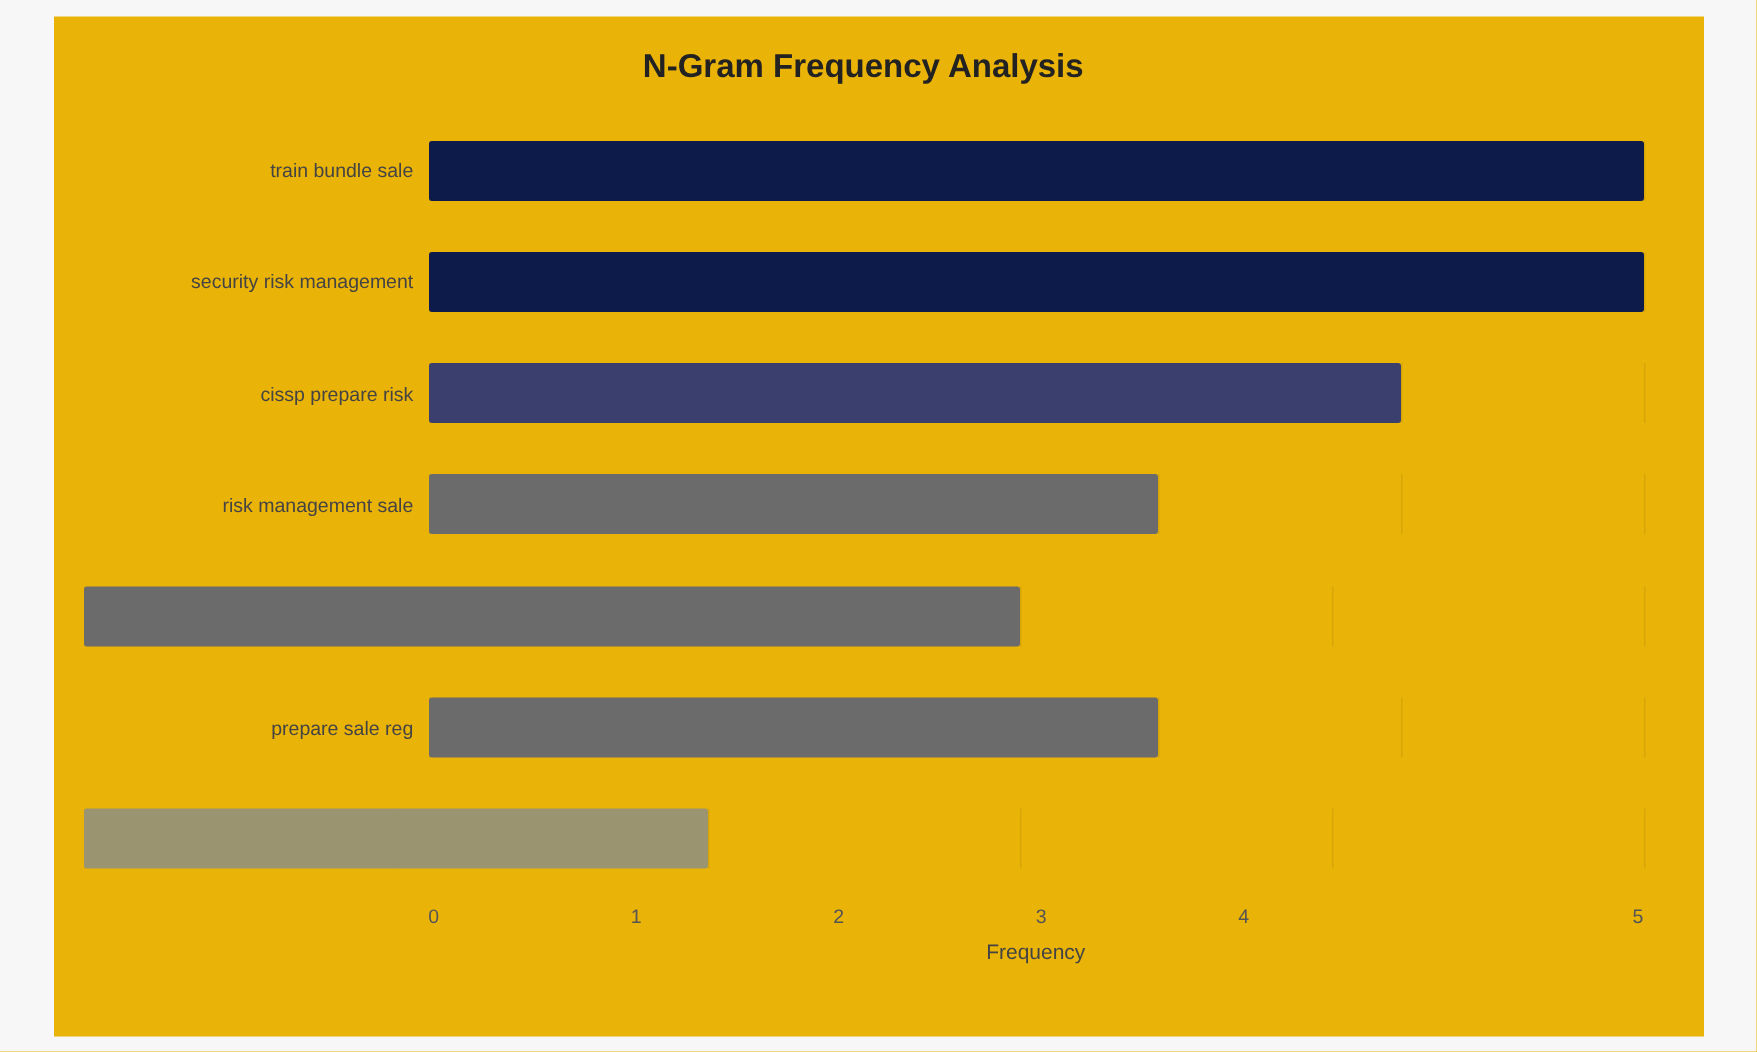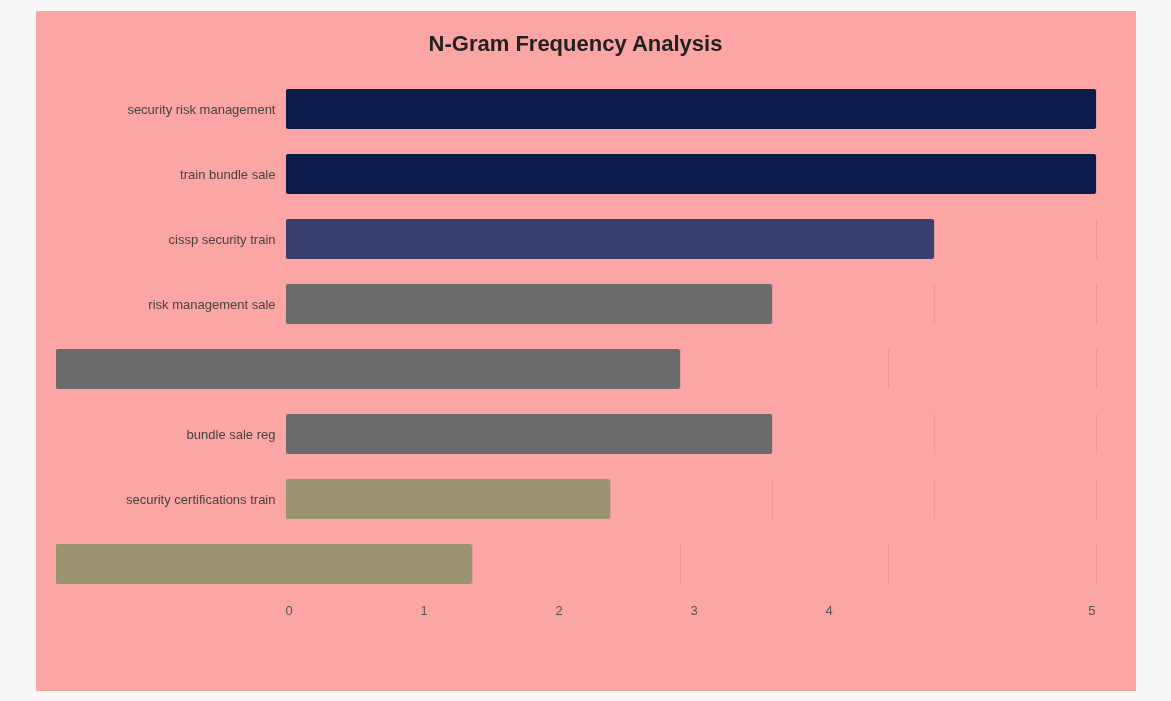--- a/index.html
+++ b/index.html
@@ -8,21 +8,21 @@
       font-family: Arial, sans-serif;
       width: 1171px;
       height: 701px;
       display: flex;
       align-items: center;
       justify-content: center;
     }
     .chart-container {
       width: 1100px;
       height: 680px;
-      background: #fca5a5;
+      background: #eab308;
       padding: 20px 40px 60px 20px;
       position: relative;
     }
     .chart-title {
       text-align: center;
       font-size: 22px;
       font-weight: bold;
       color: #222;
       margin-bottom: 20px;
     }
@@ -79,45 +79,45 @@
       margin-left: 230px;
     }
   </style>
 </head>
 <body>
 
 <div class="chart-container">
   <div class="chart-title">N-Gram Frequency Analysis</div>
   <div class="chart-area" id="chart-area">
   <div class="bar-row">
+        <div class="bar-label">train bundle sale</div>
+        <div class="bar-track" style="position: relative;">
+          <div style="position: absolute; top: 0px; bottom: 0px; left: 0%; width: 1px; background: rgba(0, 0, 0, 0.08);"></div>
+          <div style="position: absolute; top: 0px; bottom: 0px; left: 20%; width: 1px; background: rgba(0, 0, 0, 0.08);"></div>
+          <div style="position: absolute; top: 0px; bottom: 0px; left: 40%; width: 1px; background: rgba(0, 0, 0, 0.08);"></div>
+          <div style="position: absolute; top: 0px; bottom: 0px; left: 60%; width: 1px; background: rgba(0, 0, 0, 0.08);"></div>
+          <div style="position: absolute; top: 0px; bottom: 0px; left: 80%; width: 1px; background: rgba(0, 0, 0, 0.08);"></div>
+          <div style="position: absolute; top: 0px; bottom: 0px; left: 100%; width: 1px; background: rgba(0, 0, 0, 0.08);"></div>
+          <div class="bar-fill" style="width: 100%; background: rgb(13, 27, 75); position: relative; z-index: 1;"></div>
+        </div>
+      </div>
+      <div class="bar-row">
         <div class="bar-label">security risk management</div>
         <div class="bar-track" style="position: relative;">
           <div style="position: absolute; top: 0px; bottom: 0px; left: 0%; width: 1px; background: rgba(0, 0, 0, 0.08);"></div>
           <div style="position: absolute; top: 0px; bottom: 0px; left: 20%; width: 1px; background: rgba(0, 0, 0, 0.08);"></div>
           <div style="position: absolute; top: 0px; bottom: 0px; left: 40%; width: 1px; background: rgba(0, 0, 0, 0.08);"></div>
           <div style="position: absolute; top: 0px; bottom: 0px; left: 60%; width: 1px; background: rgba(0, 0, 0, 0.08);"></div>
           <div style="position: absolute; top: 0px; bottom: 0px; left: 80%; width: 1px; background: rgba(0, 0, 0, 0.08);"></div>
           <div style="position: absolute; top: 0px; bottom: 0px; left: 100%; width: 1px; background: rgba(0, 0, 0, 0.08);"></div>
           <div class="bar-fill" style="width: 100%; background: rgb(13, 27, 75); position: relative; z-index: 1;"></div>
         </div>
       </div>
       <div class="bar-row">
-        <div class="bar-label">train bundle sale</div>
-        <div class="bar-track" style="position: relative;">
-          <div style="position: absolute; top: 0px; bottom: 0px; left: 0%; width: 1px; background: rgba(0, 0, 0, 0.08);"></div>
-          <div style="position: absolute; top: 0px; bottom: 0px; left: 20%; width: 1px; background: rgba(0, 0, 0, 0.08);"></div>
-          <div style="position: absolute; top: 0px; bottom: 0px; left: 40%; width: 1px; background: rgba(0, 0, 0, 0.08);"></div>
-          <div style="position: absolute; top: 0px; bottom: 0px; left: 60%; width: 1px; background: rgba(0, 0, 0, 0.08);"></div>
-          <div style="position: absolute; top: 0px; bottom: 0px; left: 80%; width: 1px; background: rgba(0, 0, 0, 0.08);"></div>
-          <div style="position: absolute; top: 0px; bottom: 0px; left: 100%; width: 1px; background: rgba(0, 0, 0, 0.08);"></div>
-          <div class="bar-fill" style="width: 100%; background: rgb(13, 27, 75); position: relative; z-index: 1;"></div>
-        </div>
-      </div>
-      <div class="bar-row">
-        <div class="bar-label">cissp security train</div>
+        <div class="bar-label">cissp prepare risk</div>
         <div class="bar-track" style="position: relative;">
           <div style="position: absolute; top: 0px; bottom: 0px; left: 0%; width: 1px; background: rgba(0, 0, 0, 0.08);"></div>
           <div style="position: absolute; top: 0px; bottom: 0px; left: 20%; width: 1px; background: rgba(0, 0, 0, 0.08);"></div>
           <div style="position: absolute; top: 0px; bottom: 0px; left: 40%; width: 1px; background: rgba(0, 0, 0, 0.08);"></div>
           <div style="position: absolute; top: 0px; bottom: 0px; left: 60%; width: 1px; background: rgba(0, 0, 0, 0.08);"></div>
           <div style="position: absolute; top: 0px; bottom: 0px; left: 80%; width: 1px; background: rgba(0, 0, 0, 0.08);"></div>
           <div style="position: absolute; top: 0px; bottom: 0px; left: 100%; width: 1px; background: rgba(0, 0, 0, 0.08);"></div>
           <div class="bar-fill" style="width: 80%; background: rgb(59, 63, 110); position: relative; z-index: 1;"></div>
         </div>
       </div>
@@ -138,41 +138,29 @@
           <div style="position: absolute; top: 0px; bottom: 0px; left: 0%; width: 1px; background: rgba(0, 0, 0, 0.08);"></div>
           <div style="position: absolute; top: 0px; bottom: 0px; left: 20%; width: 1px; background: rgba(0, 0, 0, 0.08);"></div>
           <div style="position: absolute; top: 0px; bottom: 0px; left: 40%; width: 1px; background: rgba(0, 0, 0, 0.08);"></div>
           <div style="position: absolute; top: 0px; bottom: 0px; left: 60%; width: 1px; background: rgba(0, 0, 0, 0.08);"></div>
           <div style="position: absolute; top: 0px; bottom: 0px; left: 80%; width: 1px; background: rgba(0, 0, 0, 0.08);"></div>
           <div style="position: absolute; top: 0px; bottom: 0px; left: 100%; width: 1px; background: rgba(0, 0, 0, 0.08);"></div>
           <div class="bar-fill" style="width: 60%; background: rgb(107, 107, 107); position: relative; z-index: 1;"></div>
         </div>
       </div>
       <div class="bar-row">
-        <div class="bar-label">bundle sale reg</div>
+        <div class="bar-label">prepare sale reg</div>
         <div class="bar-track" style="position: relative;">
           <div style="position: absolute; top: 0px; bottom: 0px; left: 0%; width: 1px; background: rgba(0, 0, 0, 0.08);"></div>
           <div style="position: absolute; top: 0px; bottom: 0px; left: 20%; width: 1px; background: rgba(0, 0, 0, 0.08);"></div>
           <div style="position: absolute; top: 0px; bottom: 0px; left: 40%; width: 1px; background: rgba(0, 0, 0, 0.08);"></div>
           <div style="position: absolute; top: 0px; bottom: 0px; left: 60%; width: 1px; background: rgba(0, 0, 0, 0.08);"></div>
           <div style="position: absolute; top: 0px; bottom: 0px; left: 80%; width: 1px; background: rgba(0, 0, 0, 0.08);"></div>
           <div style="position: absolute; top: 0px; bottom: 0px; left: 100%; width: 1px; background: rgba(0, 0, 0, 0.08);"></div>
           <div class="bar-fill" style="width: 60%; background: rgb(107, 107, 107); position: relative; z-index: 1;"></div>
-        </div>
-      </div>
-      <div class="bar-row">
-        <div class="bar-label">security certifications train</div>
-        <div class="bar-track" style="position: relative;">
-          <div style="position: absolute; top: 0px; bottom: 0px; left: 0%; width: 1px; background: rgba(0, 0, 0, 0.08);"></div>
-          <div style="position: absolute; top: 0px; bottom: 0px; left: 20%; width: 1px; background: rgba(0, 0, 0, 0.08);"></div>
-          <div style="position: absolute; top: 0px; bottom: 0px; left: 40%; width: 1px; background: rgba(0, 0, 0, 0.08);"></div>
-          <div style="position: absolute; top: 0px; bottom: 0px; left: 60%; width: 1px; background: rgba(0, 0, 0, 0.08);"></div>
-          <div style="position: absolute; top: 0px; bottom: 0px; left: 80%; width: 1px; background: rgba(0, 0, 0, 0.08);"></div>
-          <div style="position: absolute; top: 0px; bottom: 0px; left: 100%; width: 1px; background: rgba(0, 0, 0, 0.08);"></div>
-          <div class="bar-fill" style="width: 40%; background: rgb(155, 148, 112); position: relative; z-index: 1;"></div>
         </div>
       </div>
       <div class="bar-row">
         <div class="bar-track" style="position: relative;">
           <div style="position: absolute; top: 0px; bottom: 0px; left: 0%; width: 1px; background: rgba(0, 0, 0, 0.08);"></div>
           <div style="position: absolute; top: 0px; bottom: 0px; left: 20%; width: 1px; background: rgba(0, 0, 0, 0.08);"></div>
           <div style="position: absolute; top: 0px; bottom: 0px; left: 40%; width: 1px; background: rgba(0, 0, 0, 0.08);"></div>
           <div style="position: absolute; top: 0px; bottom: 0px; left: 60%; width: 1px; background: rgba(0, 0, 0, 0.08);"></div>
           <div style="position: absolute; top: 0px; bottom: 0px; left: 80%; width: 1px; background: rgba(0, 0, 0, 0.08);"></div>
           <div style="position: absolute; top: 0px; bottom: 0px; left: 100%; width: 1px; background: rgba(0, 0, 0, 0.08);"></div>
@@ -181,13 +169,14 @@
       </div>
     </div>
   <div class="x-axis" id="x-axis">
   <div class="x-tick">0</div>
       <div class="x-tick">1</div>
       <div class="x-tick">2</div>
       <div class="x-tick">3</div>
       <div class="x-tick">4</div>
       <div class="x-tick">5</div>
     </div>
+  <div class="x-axis-label">Frequency</div>
 </div>
 
 </body></html>

